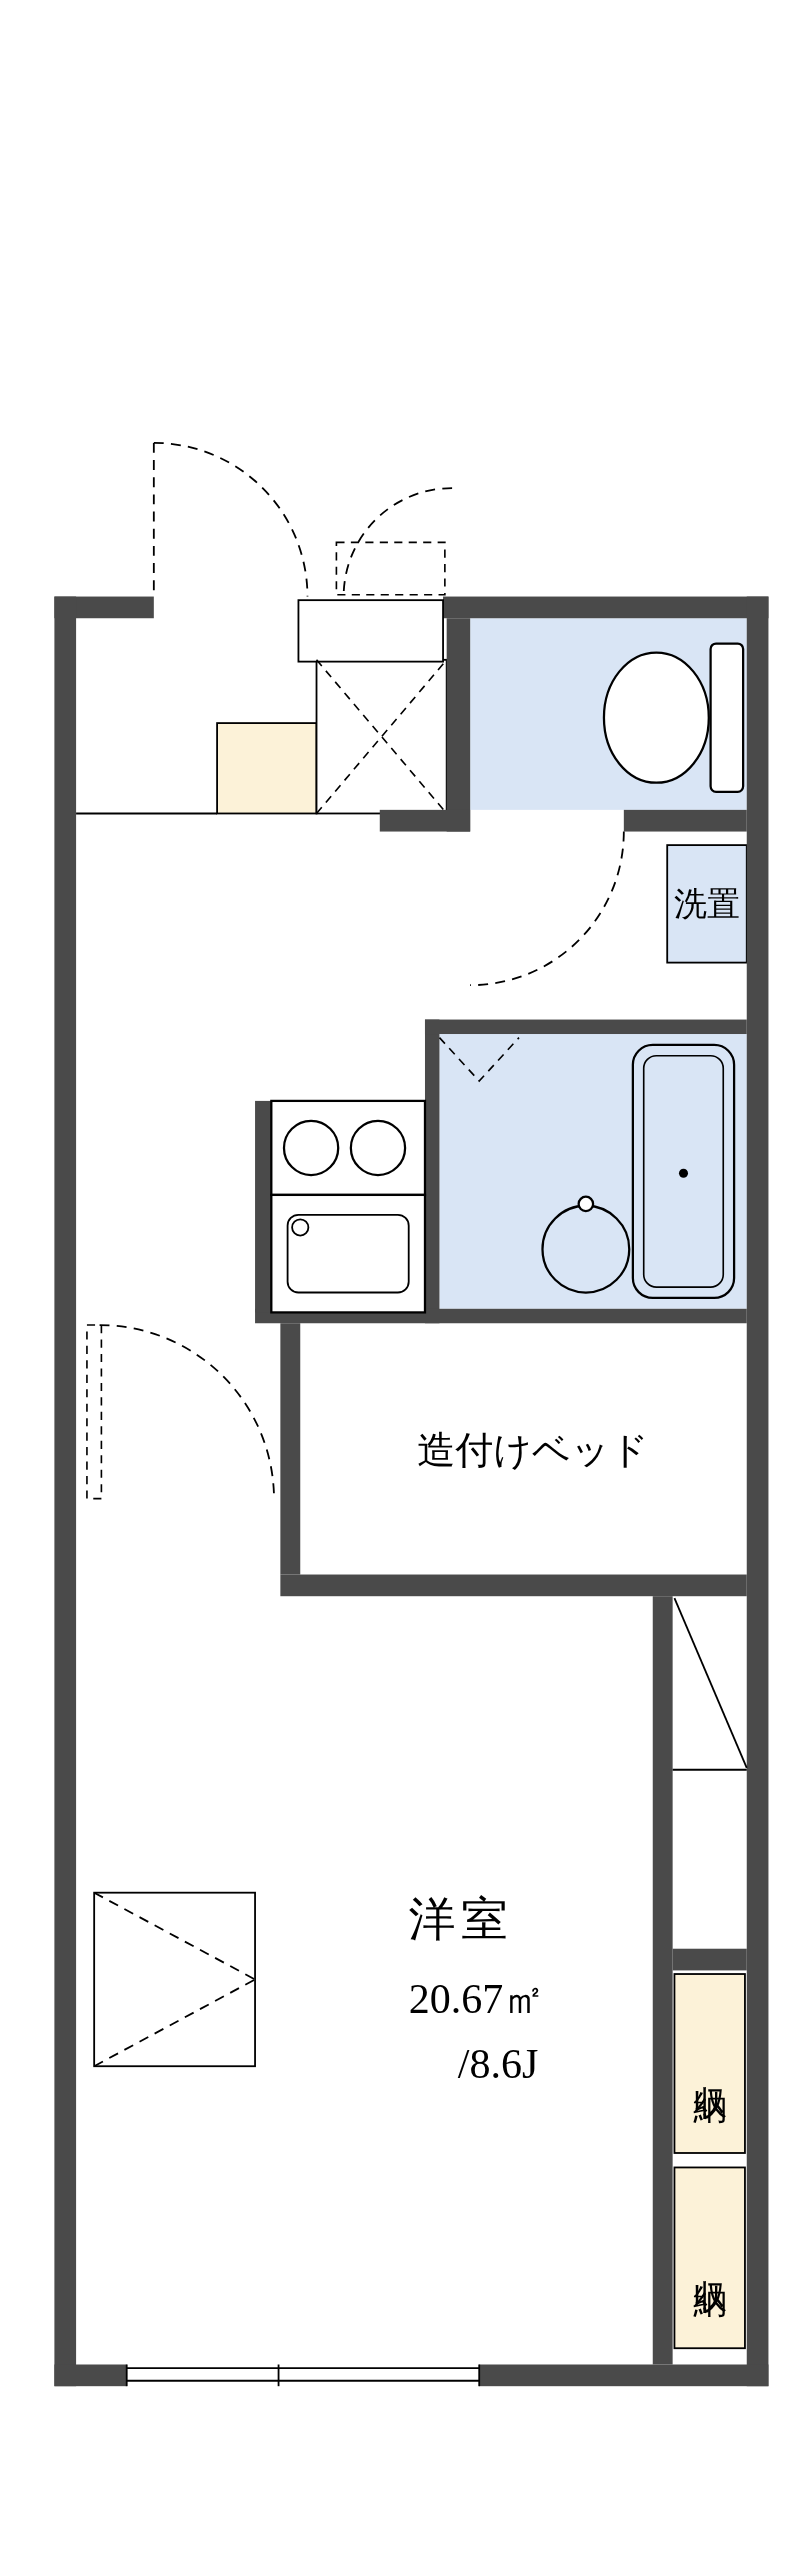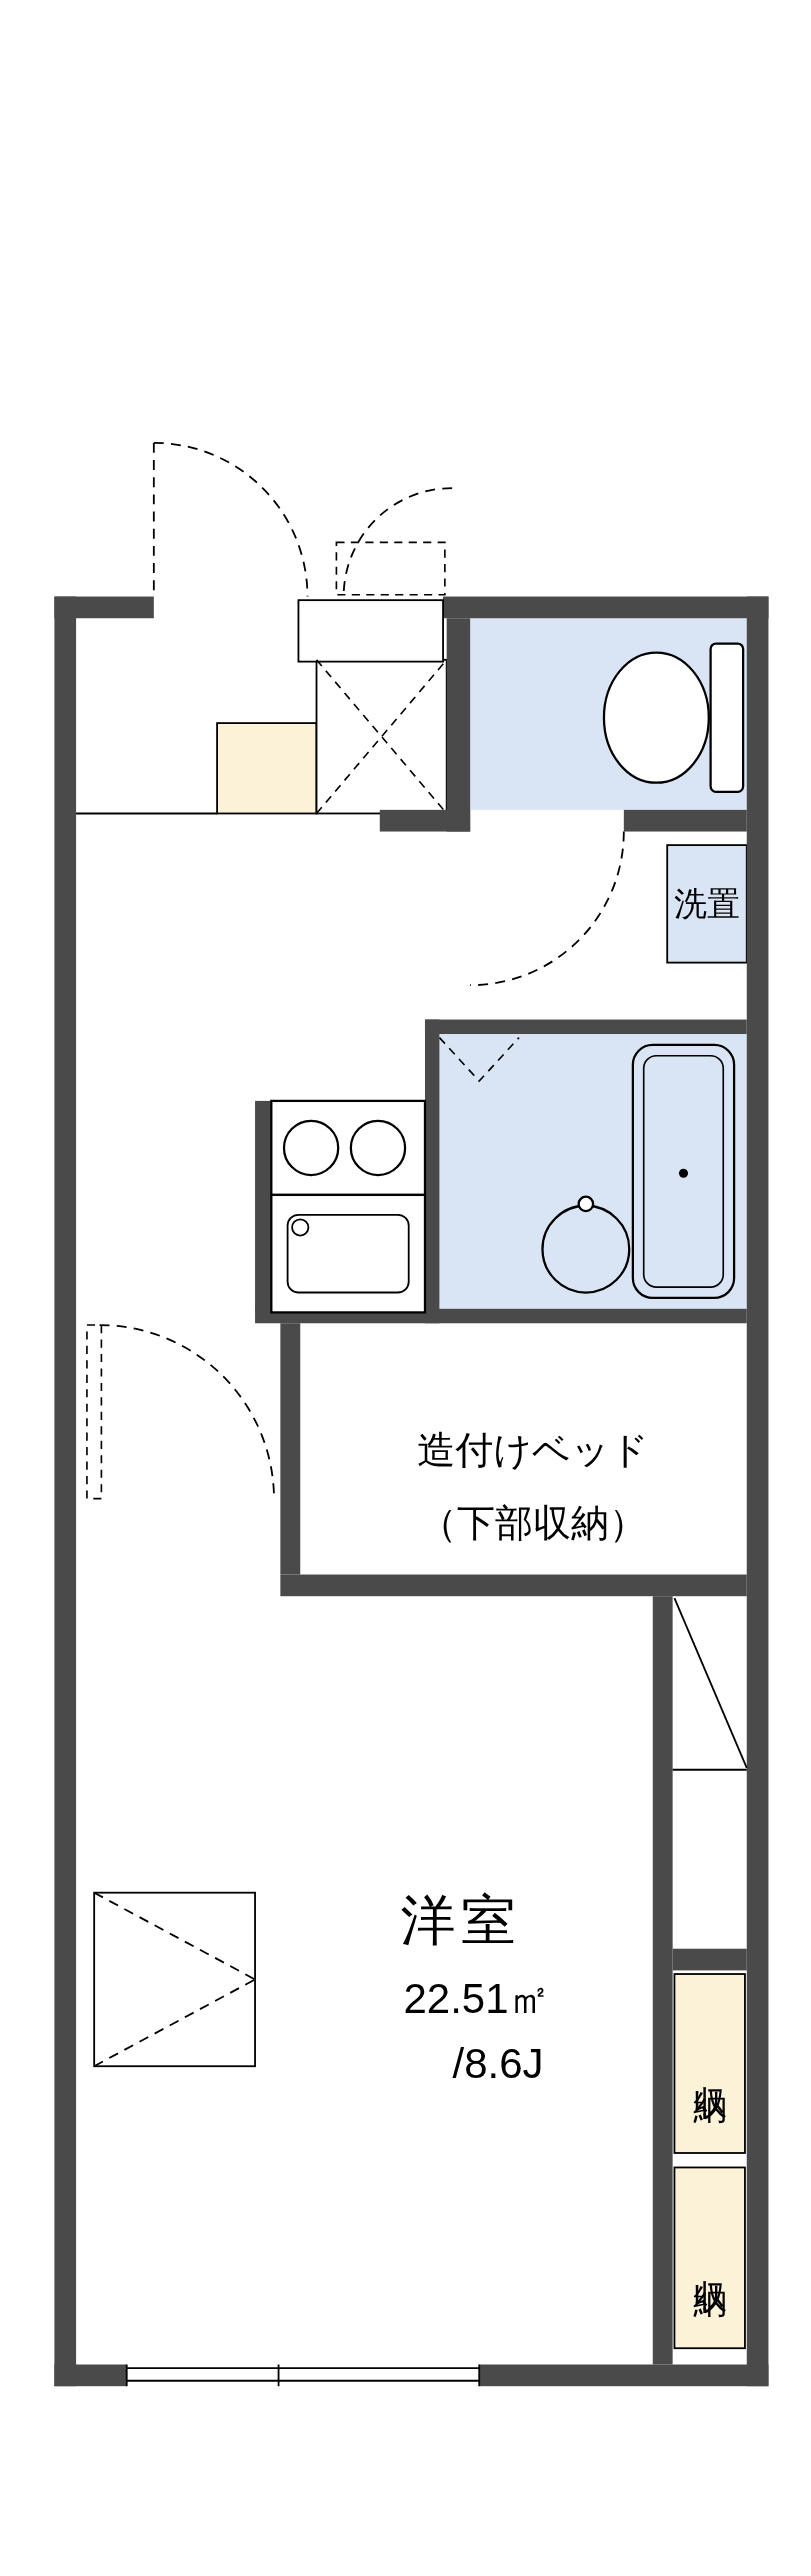--- a/index.html
+++ b/index.html
@@ -1,35 +1,35 @@
 <!DOCTYPE html>
 <html style="--wall: #4a4a4a; --wet-area-fill: #d9e5f5; --storage-fill: #fcf2d8; --line: #000000; --background: #ffffff;font-size:14.5px"><head>
 <meta charset="utf-8">
 <style>
   html,body{margin:0;padding:0;background:#fff;}
   .canvas{
     position:relative;width:780px;height:2576px;background:var(--background,#fff);
-    font-family:Liberation Sans, sans-serif;overflow:hidden;
+    font-family:Liberation Serif, serif;overflow:hidden;
   }
   svg.plan{position:absolute;left:0;top:0;display:block;}
   .wall{fill:var(--wall,#4a4a4a);}
   .wet{fill:var(--wet-area-fill,#d9e5f5);}
   .wetbox{fill:var(--wet-area-fill,#d9e5f5);stroke:var(--line,#000);stroke-width:2;}
   .cream{fill:var(--storage-fill,#fcf2d8);stroke:var(--line,#000);stroke-width:2;}
   .box{fill:#ffffff;stroke:var(--line,#000);stroke-width:2;}
   .fix{fill:#ffffff;stroke:var(--line,#000);stroke-width:2.5;}
   .fixn{fill:none;stroke:var(--line,#000);stroke-width:2.5;}
   .thin{fill:none;stroke:var(--line,#000);stroke-width:2;}
   .thin15{fill:none;stroke:var(--line,#000);stroke-width:1.8;}
   .dash{fill:none;stroke:var(--line,#000);stroke-width:2;stroke-dasharray:11 8;}
   .dashf{fill:none;stroke:var(--line,#000);stroke-width:1.8;stroke-dasharray:9 7;}
   .label{position:absolute;transform:translate(-50%,-50%);color:#000;white-space:nowrap;line-height:1.1;}
   .laundry{font-size:33px;}
   .bedtxt{font-size:38px;margin-top:34px;}
-  .roomname{font-size:55px;letter-spacing:5.4px;}
+  .roomname{font-size:47px;letter-spacing:5.4px;}
   .areatxt{font-size:42px;}
   .vert{writing-mode:vertical-rl;text-orientation:upright;font-size:34px;letter-spacing:5.4px;}
 </style>
 </head>
 <body>
 
 <div class="canvas">
 
   <svg class="plan" width="812" height="2576" viewBox="0 0 898 2850" xmlns="http://www.w3.org/2000/svg">
 
@@ -127,23 +127,22 @@
 
     <g>
       <line class="thin" x1="744" y1="1958" x2="826" y2="1958"></line>
       <line class="thin" x1="746" y1="1768" x2="826" y2="1956"></line>
     </g>
   </svg>
 
   <div class="label laundry" style="left:707px;top:904px;">洗置</div>
 
   <div class="label bedtxt" style="left:533px;top:1417px;">造付けベッド</div>
-  <div class="label bedtxt" style="left:533px;top:1490px;">（下部収納）</div>
 
   <div class="label roomname" style="left:461px;top:1920px;">洋室</div>
-  <div class="label areatxt" style="left:477px;top:1999px;">22.51㎡</div>
+  <div class="label areatxt" style="left:477px;top:1999px;">20.67㎡</div>
   <div class="label areatxt" style="left:486px;top:2064px;margin-left:12px;">/8.6J</div>
 
   <div class="label vert" style="left:710px;top:2064px;">収納</div>
   <div class="label vert" style="left:710px;top:2258px;">収納</div>
 
 </div>
 
 
 </body></html>

